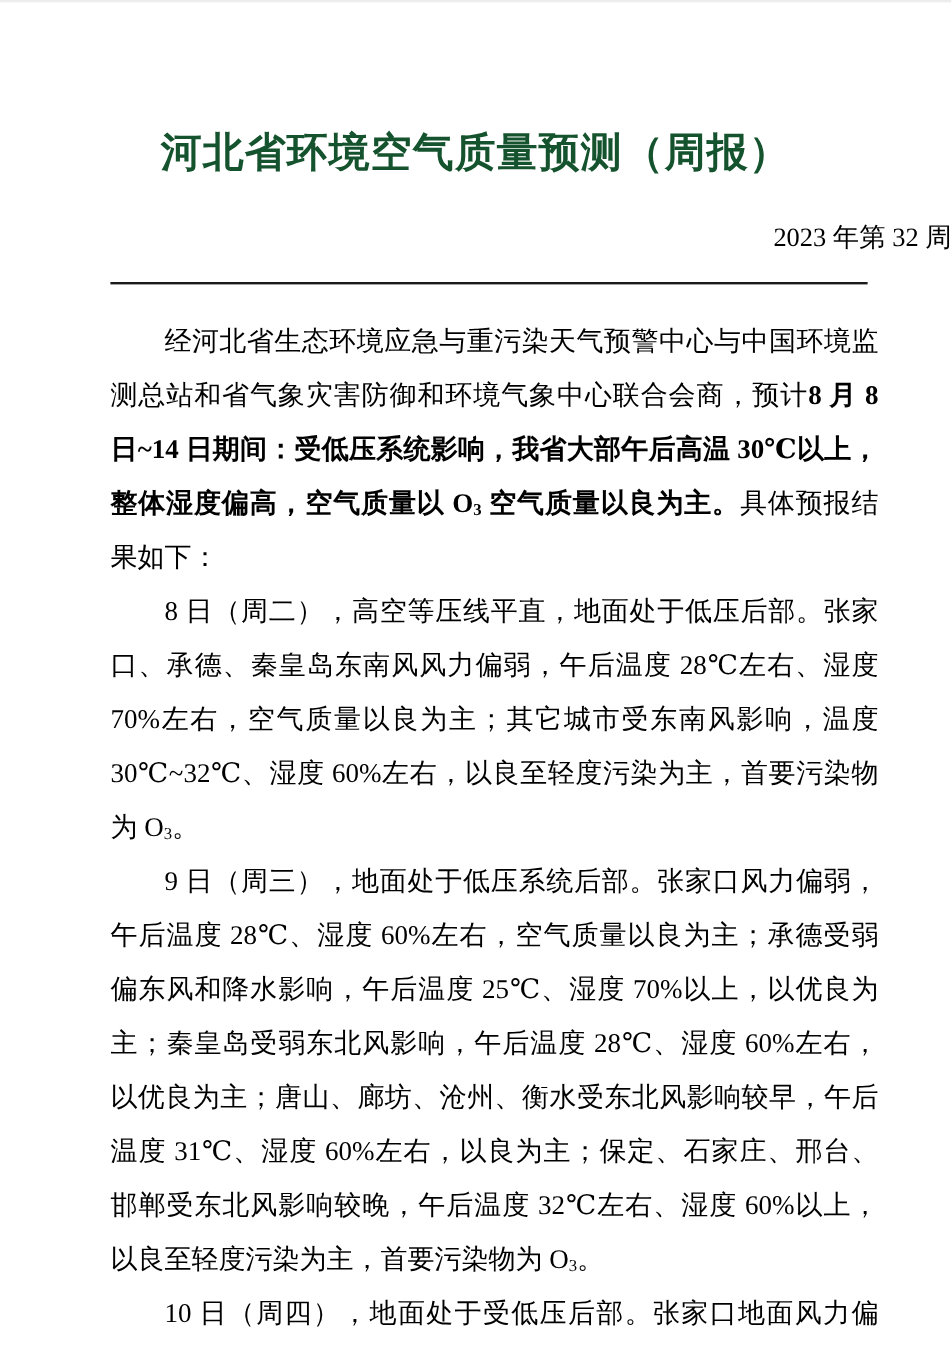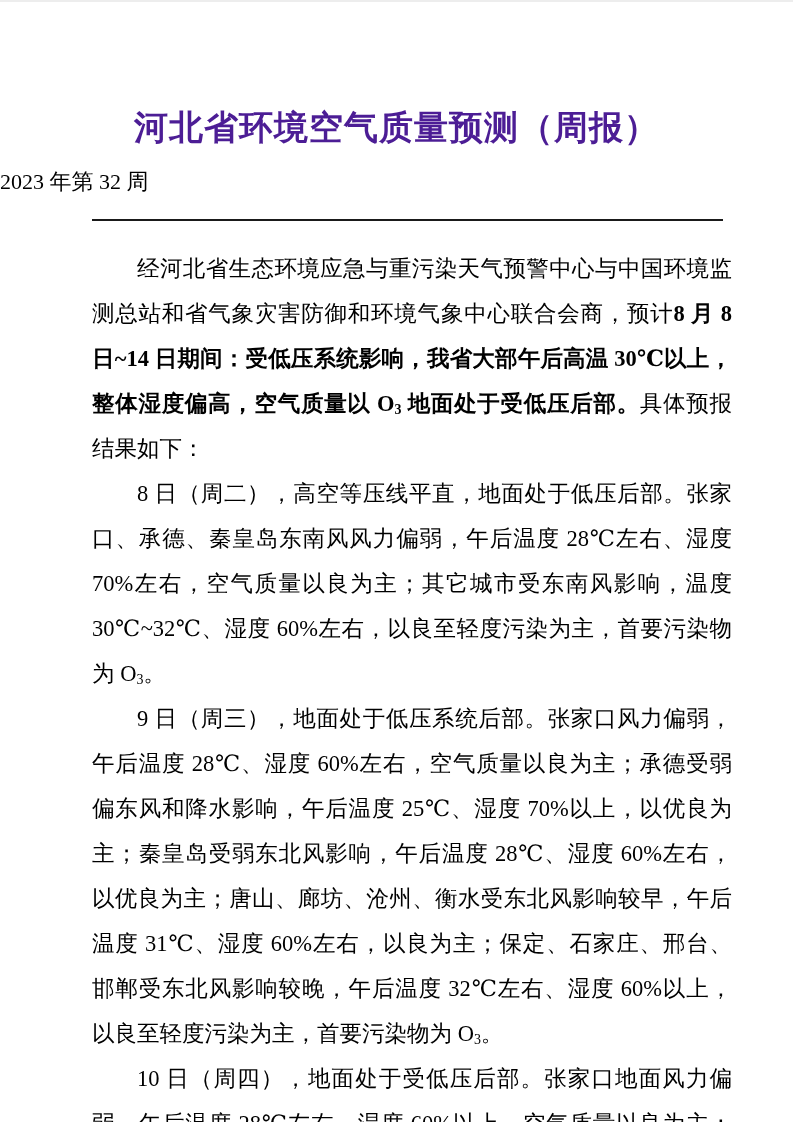--- a/index.html
+++ b/index.html
@@ -20,22 +20,22 @@
   }
   .doc-title {
     margin-top: 103px;
     text-align: center;
     font-size: 34px;
     line-height: 46px;
     font-weight: bold;
     letter-spacing: 1px;
   }
   .week-line {
-    margin-top: 16px;
-    text-align: left;
+    margin-top: 32px;
+    text-align: right;
     font-size: 22px;
     line-height: 30px;
   }
   .issuer-row {
     margin: 13px 93px 0 93px;
     display: flex;
     justify-content: space-between;
     align-items: baseline;
     font-size: 21px;
     line-height: 30px;
@@ -61,29 +61,29 @@
     font-size: 0.62em;
     vertical-align: -0.18em;
     line-height: 0;
   }
 </style>
 </head>
 <body>
 
 <div class="page">
 
-  <h1 class="doc-title" style="color: #4c1d95;">河北省环境空气质量预测（周报）</h1>
+  <h1 class="doc-title" style="color: #14532d;">河北省环境空气质量预测（周报）</h1>
 
   <div class="week-line">2023 年第 32 周</div>
 
   <div class="issuer-row">
   </div>
 
   <hr class="header-rule">
 
   <div class="doc-body" id="doc-body">
-      <p><span>经河北省生态环境应急与重污染天气预警中心与中国环境监测总站和省气象灾害防御和环境气象中心联合会商，预计</span><span class="seg-bold">8 月 8 日~14 日期间：受低压系统影响，我省大部午后高温 30℃以上，整体湿度偏高，空气质量以 O</span><sub class="seg-bold">3</sub><span class="seg-bold"> 地面处于受低压后部。</span><span>具体预报结果如下：</span></p>
+      <p><span>经河北省生态环境应急与重污染天气预警中心与中国环境监测总站和省气象灾害防御和环境气象中心联合会商，预计</span><span class="seg-bold">8 月 8 日~14 日期间：受低压系统影响，我省大部午后高温 30℃以上，整体湿度偏高，空气质量以 O</span><sub class="seg-bold">3</sub><span class="seg-bold"> 空气质量以良为主。</span><span>具体预报结果如下：</span></p>
       <p><span>8 日（周二），高空等压线平直，地面处于低压后部。张家口、承德、秦皇岛东南风风力偏弱，午后温度 28℃左右、湿度 70%左右，空气质量以良为主；其它城市受东南风影响，温度 30℃~32℃、湿度 60%左右，以良至轻度污染为主，首要污染物为 O</span><sub>3</sub><span>。</span></p>
       <p><span>9 日（周三），地面处于低压系统后部。张家口风力偏弱，午后温度 28℃、湿度 60%左右，空气质量以良为主；承德受弱偏东风和降水影响，午后温度 25℃、湿度 70%以上，以优良为主；秦皇岛受弱东北风影响，午后温度 28℃、湿度 60%左右，以优良为主；唐山、廊坊、沧州、衡水受东北风影响较早，午后温度 31℃、湿度 60%左右，以良为主；保定、石家庄、邢台、邯郸受东北风影响较晚，午后温度 32℃左右、湿度 60%以上，以良至轻度污染为主，首要污染物为 O</span><sub>3</sub><span>。</span></p>
       <p><span>10 日（周四），地面处于受低压后部。张家口地面风力偏弱，午后温度 28℃左右、湿度 60%以上，空气质量以良为主；承德、</span></p>
     </div>
 
 </div>
 
 </body></html>

